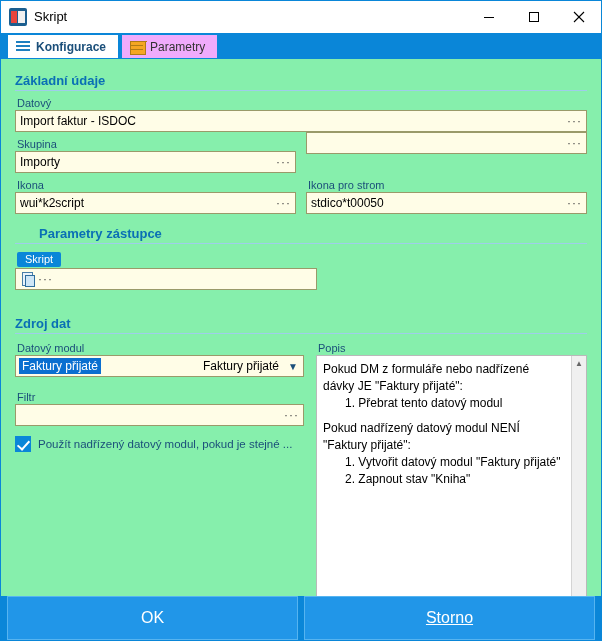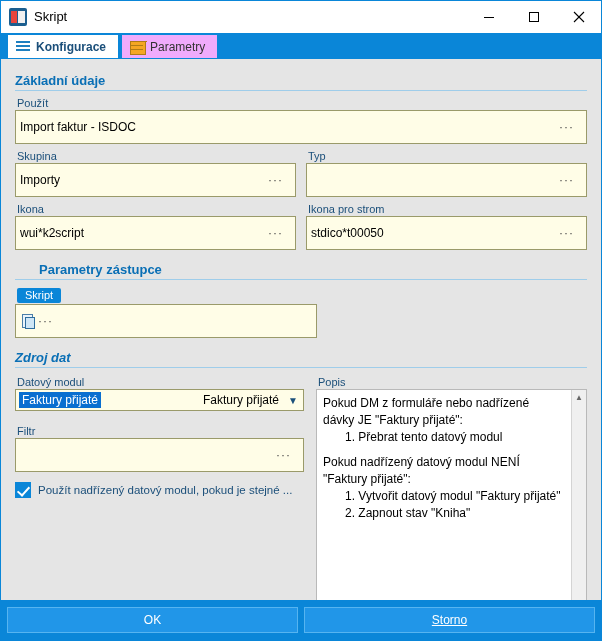--- a/index.html
+++ b/index.html
@@ -115,21 +115,21 @@
   .tab-ico.grid::after {
     content: "";
     position: absolute; left: 1px; top: 4px;
     width: 12px; height: 1px;
     background: #b07b16;
     box-shadow: 0 4px 0 0 #b07b16, 4px -4px 0 0 #b07b16;
   }
   
   .body {
     flex: 1 1 auto;
-    background: #e5e5e5;
+    background: #86efac;
     padding: 8px 14px 0 14px;
     position: relative;
     overflow: hidden;
   }
   .section-head {
     color: #0a6fb5;
     font-size: 13px;
     font-weight: bold;
     margin-top: 6px;
     margin-bottom: 2px;
@@ -142,25 +142,25 @@
     height: 1px; background: #9fcdea;
   }
   .field-label {
     color: #1b4f7a;
     font-size: 11px;
     margin: 6px 0 1px 2px;
   }
   .row { display: flex; gap: 10px; }
   .col { flex: 1 1 0; min-width: 0; }
   .input {
-    height: 34px;
+    height: 22px;
     border: 1px solid #9a9a6a;
     background: #fffde7;
     display: flex; align-items: center;
-    padding: 0 10px 0 4px;
+    padding: 0 2px 0 4px;
     font-size: 12px;
     color: #000;
     position: relative;
   }
   .input .val {
     flex: 1 1 auto;
     white-space: nowrap;
     overflow: hidden;
     text-overflow: clip;
   }
@@ -288,25 +288,25 @@
   
   .bottom {
     flex: 0 0 40px;
     background: #0a86d8;
     display: flex; align-items: center;
     padding: 0 6px;
     gap: 6px;
   }
   .btn {
     flex: 1 1 0;
-    height: 26px;
+    height: 44px;
     background: #2196e8;
     border: 1px solid #56b4f0;
     color: #ffffff;
-    font-size: 12px;
+    font-size: 16px;
     display: flex; align-items: center; justify-content: center;
   }
   .btn .u { text-decoration: underline; }
 </style>
 </head>
 <body>
 
 <div class="window">
 
   <div class="titlebar">
@@ -340,36 +340,35 @@
     <div class="tab inactive">
       <span class="tab-ico grid"></span>
       <span>Parametry</span>
     </div>
   </div>
 
   <div class="body">
 
     <div class="section-head">Základní údaje</div>
 
-    <div class="field-label">Použít</div>
+    <div class="field-label">Datový</div>
     <div class="input">
       <span class="val">Import faktur - ISDOC</span>
       <span class="ell">···</span>
     </div>
 
     <div class="row">
       <div class="col">
         <div class="field-label">Skupina</div>
         <div class="input">
           <span class="val">Importy</span>
           <span class="ell">···</span>
         </div>
       </div>
       <div class="col">
-        <div class="field-label">Typ</div>
         <div class="input">
           <span class="val"></span>
           <span class="ell">···</span>
         </div>
       </div>
     </div>
 
     <div class="row">
       <div class="col">
         <div class="field-label">Ikona</div>
@@ -388,21 +387,21 @@
     </div>
 
     <div class="section-head" style="margin-top:12px;padding-left:24px;">Parametry zástupce</div>
 
     <div class="badge">Skript</div>
     <div class="input" style="width:302px;">
       <span class="mini-ico"></span>
       <span class="ell">···</span>
     </div>
 
-    <div class="section-head" style="margin-top:12px;font-style:italic;">Zdroj dat</div>
+    <div class="section-head" style="margin-top:26px;">Zdroj dat</div>
 
     <div class="row" style="gap:12px;">
       <div class="col" style="flex:0 0 289px;">
         <div class="field-label">Datový modul</div>
         <div class="combo">
           <span class="sel">Faktury přijaté</span>
           <span class="mid">Faktury přijaté</span>
           <span class="caret">▼</span>
         </div>
 

